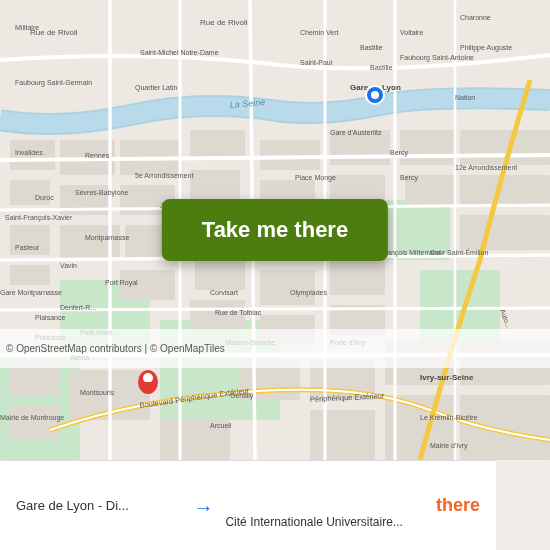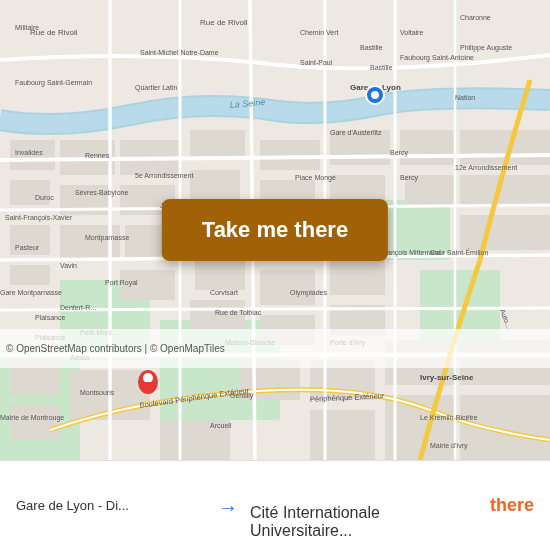--- a/index.html
+++ b/index.html
@@ -28,35 +28,35 @@
     
     #button-overlay {
       position: absolute;
       top: 50%;
       left: 50%;
       transform: translate(-50%, -50%);
       z-index: 10;
     }
 
     #take-me-there-btn {
-      background: #a16207;
+      background: #4d7c0f;
       color: white;
       border: none;
       border-radius: 8px;
       padding: 18px 40px;
       font-size: 22px;
       font-weight: bold;
       cursor: pointer;
       box-shadow: 0 4px 12px rgba(0,0,0,0.3);
       white-space: nowrap;
     }
 
     
     #bottom-bar {
-      width: 550px;
+      width: 496px;
       height: 90px;
       background: white;
       display: flex;
       align-items: center;
       padding: 0 16px;
       border-top: 1px solid #ddd;
     }
 
     #route-from {
       flex: 1;
@@ -67,21 +67,21 @@
 
     #route-arrow {
       font-size: 20px;
       color: #1a73e8;
       margin: 0 12px;
       flex-shrink: 0;
     }
 
     #route-to {
       flex: 1.2;
-      font-size: 16px;
+      font-size: 12px;
       color: #333;
       font-weight: 500;
       margin-top: 32px;
     }
 
     #moovit-logo {
       display: flex;
       align-items: center;
       margin-left: 12px;
       flex-shrink: 0;

